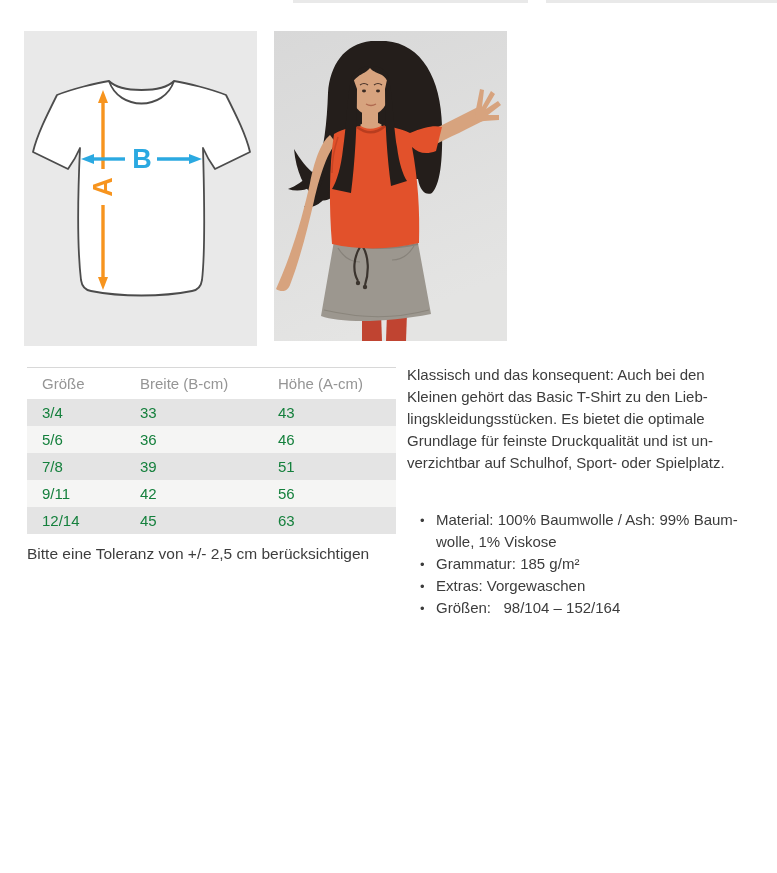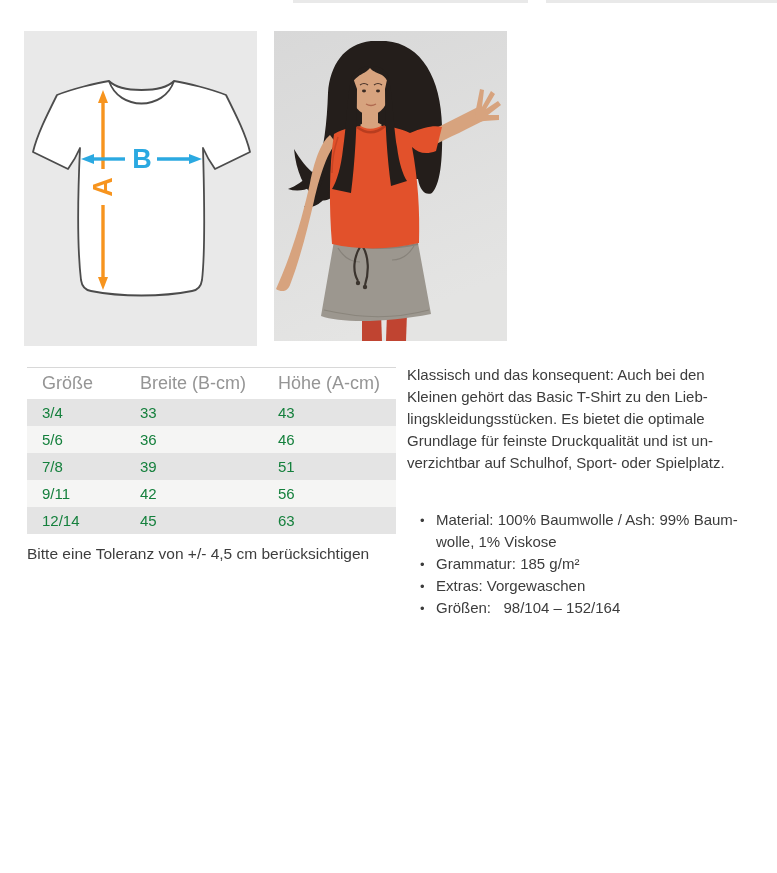--- a/index.html
+++ b/index.html
@@ -15,21 +15,21 @@
   .diagram-box { position:absolute; left:24px; top:31px; width:233px; height:315px; background:#e9e9e9; }
   .photo-box   { position:absolute; left:274px; top:31px; width:233px; height:310px; }
   svg { display:block; }
 
   .size-table {
     position:absolute; left:27px; top:367px; width:369px;
     border-collapse:collapse; table-layout:fixed;
     border-top:1px solid #d8d8d8;
   }
   .size-table th {
-    font-weight:400; color:#959595; font-size:18px; text-align:left;
+    font-weight:400; color:#959595; font-size:15px; text-align:left;
     height:31px; vertical-align:middle; padding:0;
   }
   .size-table td {
     color:#15803d; font-size:15px; text-align:left;
     height:27px; vertical-align:middle; padding:0;
   }
   .size-table th:first-child, .size-table td:first-child { padding-left:15px; }
   .size-table tbody tr:nth-child(odd)  { background:#e4e4e4; }
   .size-table tbody tr:nth-child(even) { background:#f5f5f4; }
 
@@ -192,21 +192,21 @@
         <td>56</td>
       </tr>
       <tr>
         <td>12/14</td>
         <td>45</td>
         <td>63</td>
       </tr>
     </tbody>
   </table>
 
-  <div class="tolerance">Bitte eine Toleranz von +/- 4,5 cm berücksichtigen</div>
+  <div class="tolerance">Bitte eine Toleranz von +/- 2,5 cm berücksichtigen</div>
 
   <div class="right-col">
     <p>Klassisch und das konsequent: Auch bei den
 Kleinen gehört das Basic T-Shirt zu den Lieb-
 lingskleidungsstücken. Es bietet die optimale
 Grundlage für feinste Druckqualität und ist un-
 verzichtbar auf Schulhof, Sport- oder Spielplatz.</p>
     <ul>
       <li>Material: 100% Baumwolle / Ash: 99% Baum-
 wolle, 1% Viskose</li>

